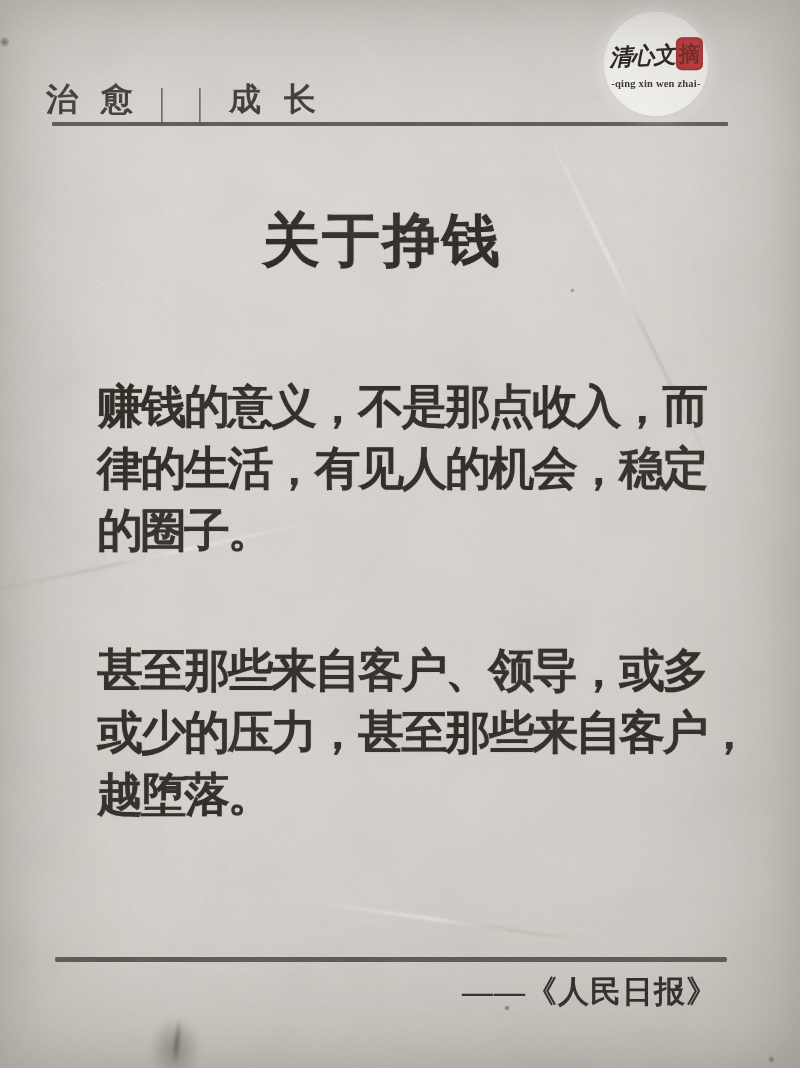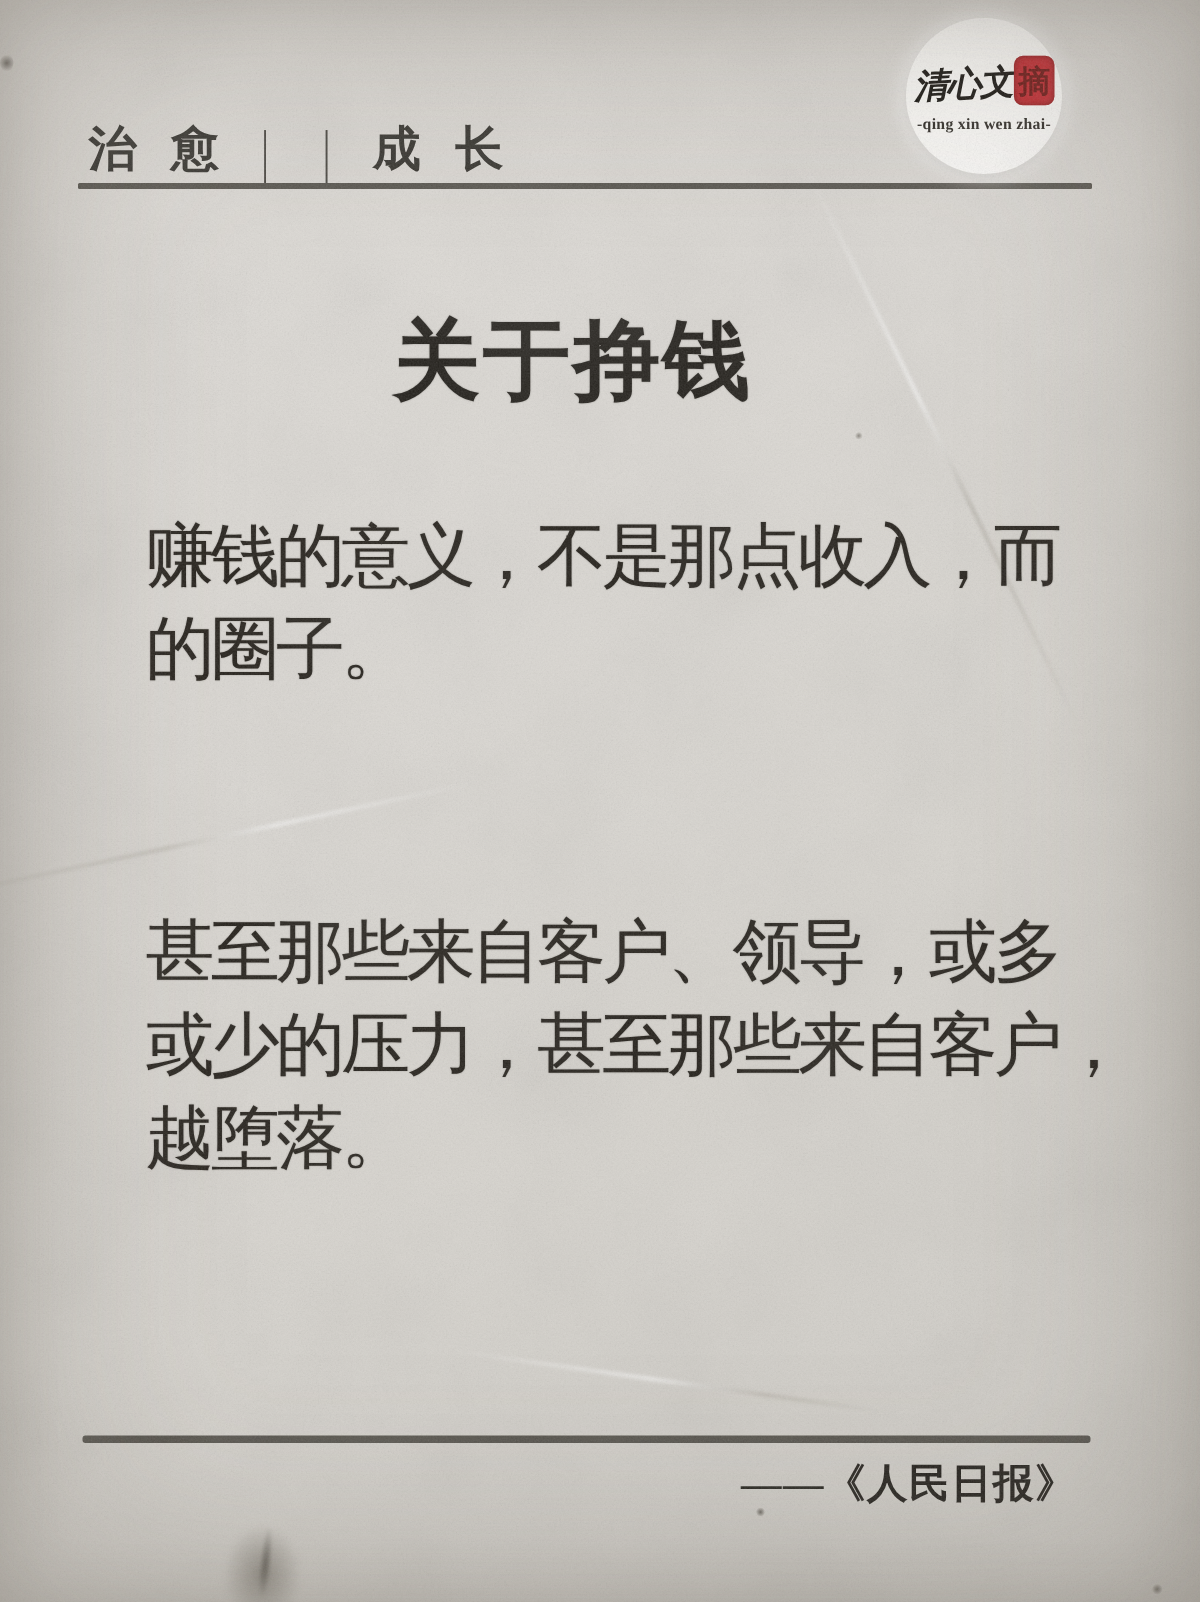--- a/index.html
+++ b/index.html
@@ -35,22 +35,22 @@
     background:linear-gradient(90deg,transparent, rgba(255,255,255,.55) 40%, rgba(120,114,100,.25) 60%, transparent);
     filter:blur(1px); }
   .crease2 { width:380px; height:3px; left:-60px; top:560px; transform:rotate(-12deg);
     background:linear-gradient(90deg,transparent, rgba(130,124,110,.22) 45%, rgba(255,255,255,.5) 65%, transparent);
     filter:blur(1px); }
   .crease3 { width:300px; height:3px; left:300px; top:920px; transform:rotate(8deg);
     background:linear-gradient(90deg,transparent, rgba(255,255,255,.5) 45%, rgba(125,119,105,.2) 70%, transparent);
     filter:blur(1.2px); }
 
   
-  .header { position:absolute; left:59px; top:78px; z-index:3;
-    display:flex; align-items:flex-end; font-weight:bold; font-size:32px; color:#32302b; }
+  .header { position:absolute; left:46px; top:78px; z-index:3;
+    display:flex; align-items:flex-end; font-weight:bold; font-size:32px; color:#32302b;font-family:Liberation Mono, monospace; }
   .hdr-word { letter-spacing:23px; margin-right:-3px; }
   .hdr-sep { font-weight:normal; font-size:30px; color:#45423c; margin-right:20px;
     transform:scaleX(.6); }
   .header-underline { position:absolute; left:52px; top:122px; width:676px; height:4px;
     background:#56534c; z-index:3; border-radius:1px; }
 
   
   .logo { position:absolute; left:604px; top:12px; width:104px; height:104px; z-index:4;
     border-radius:50%; background:#fcfbf8;
     box-shadow:0 0 16px rgba(255,255,255,.95), 0 2px 5px rgba(100,94,82,.28);
@@ -66,31 +66,31 @@
     color:#2c2823; letter-spacing:.2px; white-space:nowrap; }
 
   
   .title { position:absolute; left:0; right:0; top:202px; z-index:3;
     text-align:center; transform:translateX(-18px);
     font-size:58px; font-weight:bold; color:#1f1c17; letter-spacing:2px;
     text-shadow:0 0 1px rgba(30,27,22,.5); }
 
   
   .quote { position:absolute; left:97px; width:640px; z-index:3;
-    font-size:46px; font-weight:normal; color:#211d17; letter-spacing:-2.5px;
-    line-height:62px; text-shadow:0 0 1px rgba(32,28,22,.45); }
+    font-size:46px; font-weight:bold; color:#211d17; letter-spacing:-2.5px;
+    line-height:62px; text-shadow:0 0 1px rgba(32,28,22,.45);margin-top:36px; }
   .quote-p1 { top:340px; }
   .quote-p2 { top:604px; }
   .quote-line { white-space:nowrap; }
 
   
   .footer-divider { position:absolute; left:55px; top:957px; width:672px; height:5px;
     background:#524f48; z-index:3; border-radius:2px; }
   .attribution { position:absolute; right:82px; top:971px; z-index:3;
-    font-size:27px; font-weight:bold; color:#1f1c17; letter-spacing:1px;
+    font-size:31px; font-weight:bold; color:#1f1c17; letter-spacing:1px;
     white-space:nowrap; }
 </style>
 </head>
 <body>
 
 <div id="page">
 
   <div class="stain crease1"></div>
   <div class="stain crease2"></div>
   <div class="stain crease3"></div>
@@ -114,20 +114,21 @@
       <span class="logo-name">清心文</span>
       <span class="logo-seal">摘</span>
     </div>
     <div class="logo-rom">-qing xin wen zhai-</div>
   </div>
 
   <div class="title">关于挣钱</div>
 
   <div class="quote quote-p1">
     <div class="quote-line">赚钱的意义，不是那点收入，而</div>
+    <div class="quote-line">律的生活，有见人的机会，稳定</div>
     <div class="quote-line">的圈子。</div>
   </div>
 
   <div class="quote quote-p2">
     <div class="quote-line">甚至那些来自客户、领导，或多</div>
     <div class="quote-line">或少的压力，甚至那些来自客户，</div>
     <div class="quote-line">越堕落。</div>
   </div>
 
   <div class="footer-divider"></div>

